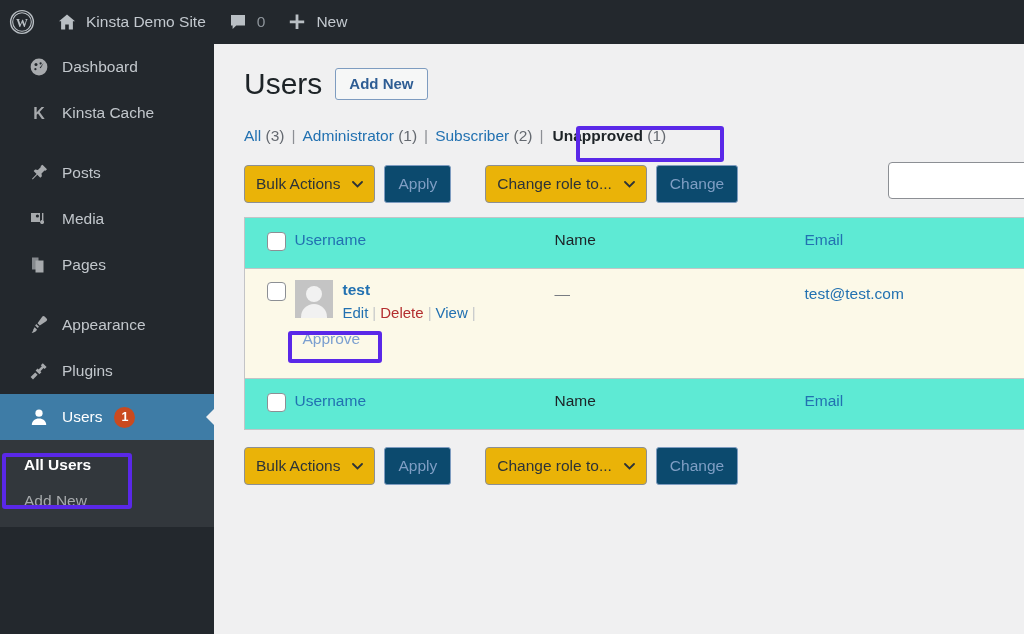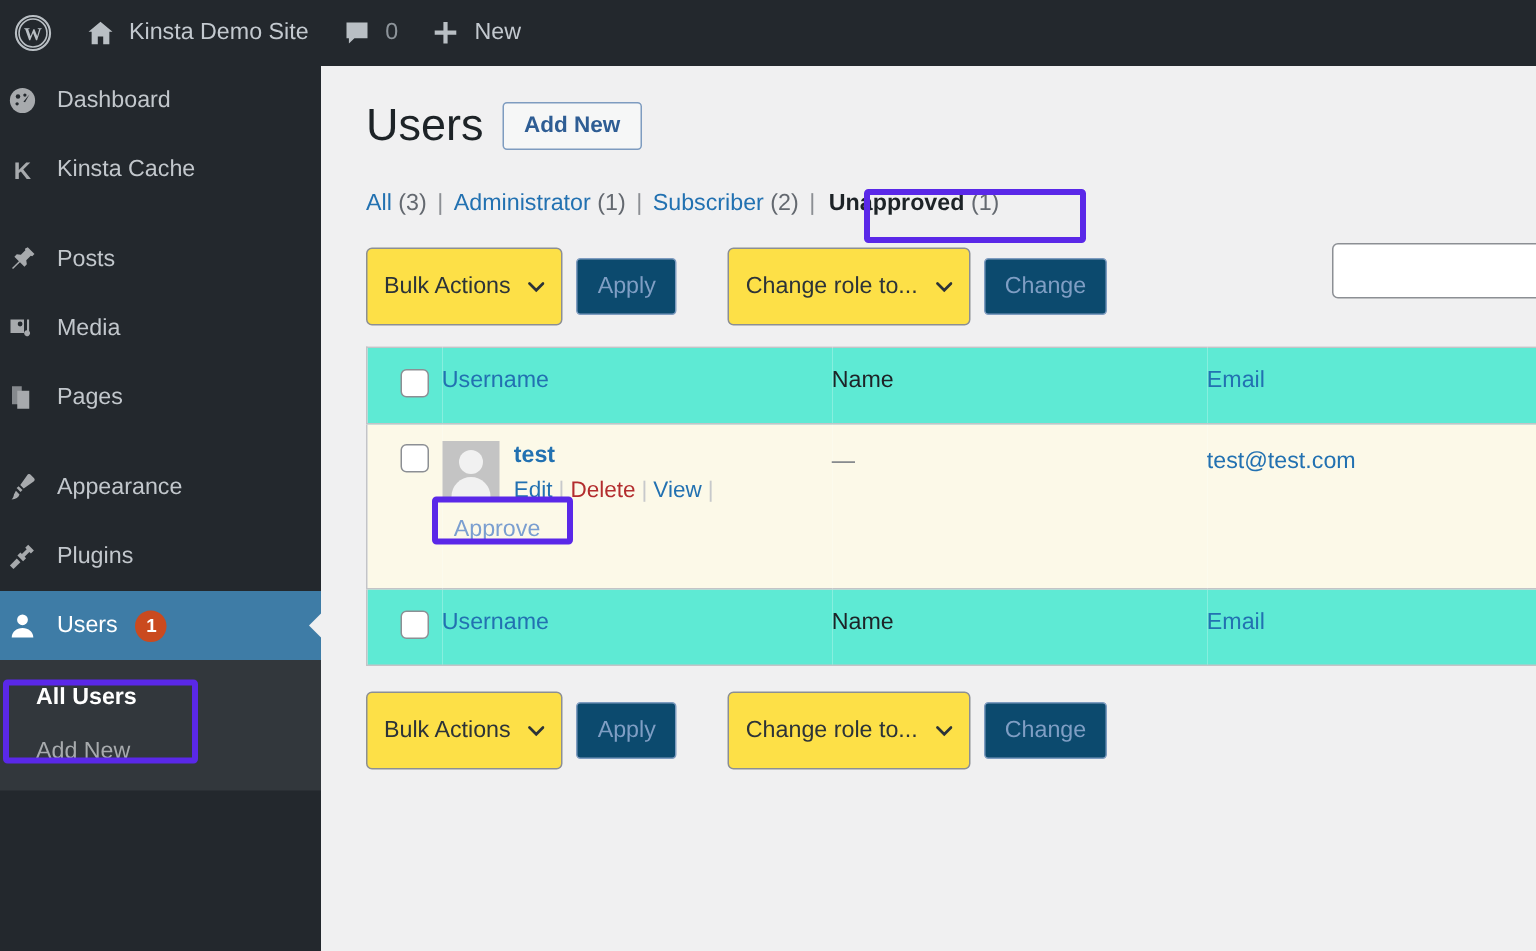--- a/index.html
+++ b/index.html
@@ -32,21 +32,21 @@
   .ab-count { color: #8d949a; font-size: 15.5px; }
 
   
   #sidebar {
     position: absolute; top: 44px; left: 0;
     width: 214px; height: 590px;
     background: #23282d;
   }
   .menu-item {
     display: flex; align-items: center;
-    height: 46px; padding-left: 4px;
+    height: 46px; padding-left: 28px;
     color: #c2c7cc; font-size: 15.5px;
     position: relative;
   }
   .menu-item .m-ico {
     width: 22px; height: 22px;
     margin-right: 12px;
     flex: 0 0 22px;
     display: flex; align-items: center; justify-content: center;
   }
   .menu-item .m-ico svg { display: block; }
@@ -140,24 +140,24 @@
   }
 
   
   .tablenav {
     display: flex; align-items: center; gap: 9px;
     margin-top: 18px;
   }
   .tablenav.bottom { margin-top: 17px; }
   .wpselect {
     position: relative;
-    background: #fde047;
+    background: #eab308;
     border: 1px solid #8c8f94;
     border-radius: 4px;
-    height: 52px;
+    height: 38px;
     display: flex; align-items: center;
     padding: 0 34px 0 11px;
     font-size: 15.5px; color: #2c3338;
     cursor: pointer;
     white-space: nowrap;
   }
   .wpselect .chev {
     position: absolute; right: 11px; top: 50%;
     margin-top: -3px;
     width: 11px; height: 7px;

